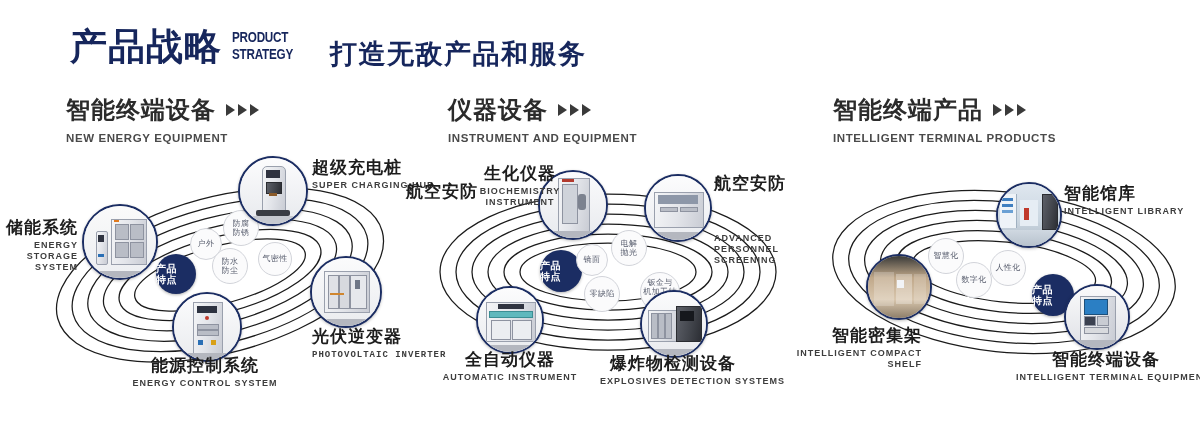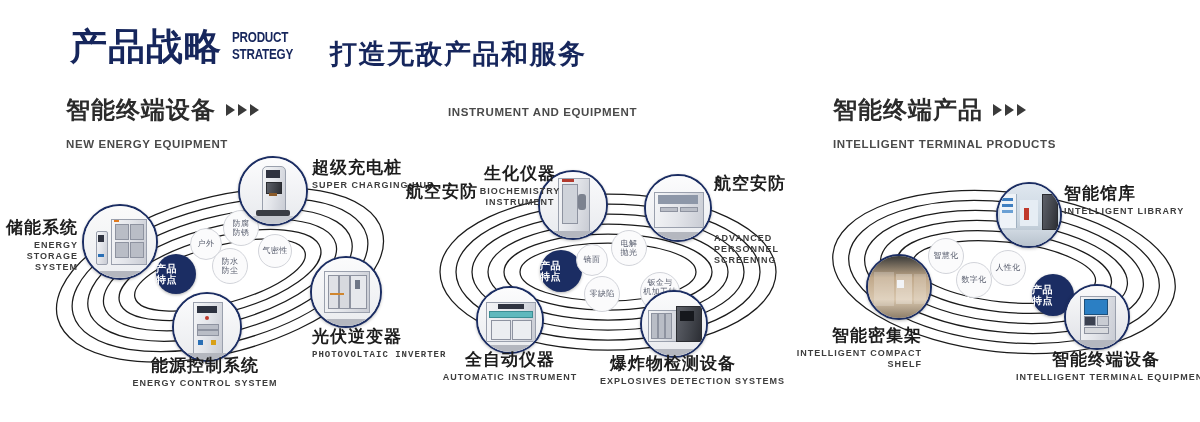--- a/index.html
+++ b/index.html
@@ -31,21 +31,21 @@
   
   .sec{position:absolute;}
   .sec-row{display:flex;align-items:center;}
   .sec-cn{font-size:24px;font-weight:bold;color:#2b2b2b;letter-spacing:1px;white-space:nowrap;}
   .arrows{margin-left:10px;display:flex;gap:3px;align-items:center;}
   .arrows i{
     width:0;height:0;border-style:solid;border-width:6px 0 6px 9px;
     border-color:transparent transparent transparent #3a3a3a;display:block;
   }
   .sec-en{
-    margin-top:12px;font-size:11.5px;font-weight:bold;color:#4a4a4a;
+    margin-top:6px;font-size:11.5px;font-weight:bold;color:#4a4a4a;
     letter-spacing:0.6px;white-space:nowrap;
   }
 
   
   .cluster{position:absolute;}
   .rings{position:absolute;left:0;top:0;}
 
   
   .node{
     position:absolute;border-radius:50%;overflow:hidden;
@@ -105,20 +105,28 @@
       <div class="arrows">
           <i></i>
           <i></i>
           <i></i>
         </div>
     </div>
     <div class="sec-en">NEW ENERGY EQUIPMENT</div>
   </div>
 
   <div class="sec" style="left:448px;top:94px;">
+    <div class="sec-row">
+      <div class="sec-cn">仪器设备</div>
+      <div class="arrows">
+          <i></i>
+          <i></i>
+          <i></i>
+        </div>
+    </div>
     <div class="sec-en">INSTRUMENT AND EQUIPMENT</div>
   </div>
 
   <div class="sec" style="left:833px;top:94px;">
     <div class="sec-row">
       <div class="sec-cn">智能终端产品</div>
       <div class="arrows">
           <i></i>
           <i></i>
           <i></i>
@@ -148,21 +156,21 @@
       <span>户外</span>
     </div>
     <div class="feat" style="left:193px;top:60px;width:34px;height:34px;">
       <span>防腐</span>
       <span>防锈</span>
     </div>
     <div class="feat" style="left:182px;top:98px;width:34px;height:34px;">
       <span>防水</span>
       <span>防尘</span>
     </div>
-    <div class="feat" style="left:228px;top:84px;width:32px;height:32px;">
+    <div class="feat" style="left:228px;top:92px;width:32px;height:32px;">
       <span>气密性</span>
     </div>
 
     <div class="node" style="left:52px;top:54px;width:72px;height:72px;">
       <div class="ph" style="background:linear-gradient(180deg,#fafafa 0%,#eceef1 100%);">
         <div class="dev cab" style="left:27px;top:13px;width:34px;height:44px;"></div>
         <div class="panel" style="left:31px;top:18px;width:12px;height:14px;"></div>
         <div class="panel" style="left:46px;top:18px;width:12px;height:14px;"></div>
         <div class="panel" style="left:31px;top:36px;width:12px;height:14px;"></div>
         <div class="panel" style="left:46px;top:36px;width:12px;height:14px;"></div>

